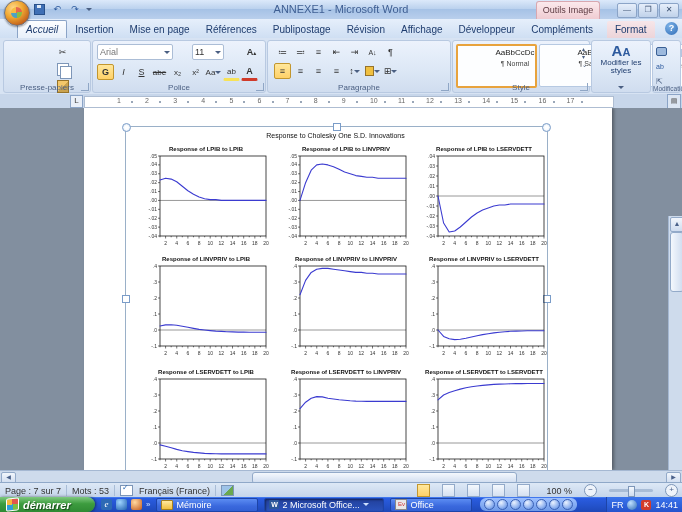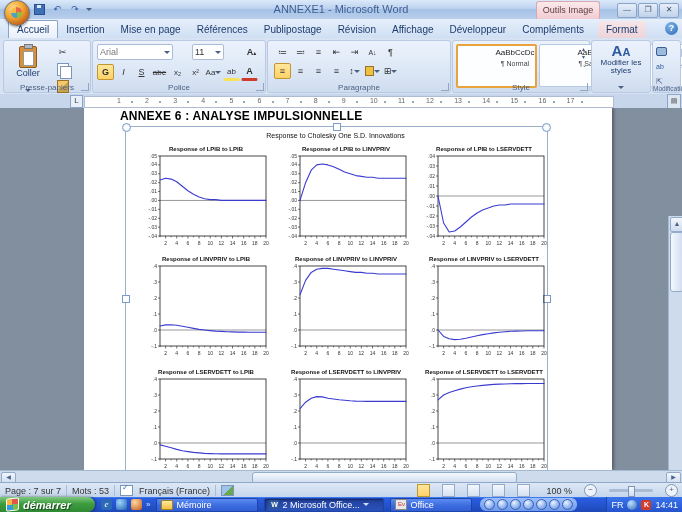--- a/index.html
+++ b/index.html
@@ -27,21 +27,21 @@
     font-size:9px;color:#5c3a42;text-align:center;line-height:16px;}
   .winbtns{right:3px;top:3px;display:flex;gap:1px;}
   .winbtn{width:18px;height:13px;background:linear-gradient(180deg,#e6eefa,#c0d2ea);
     border:1px solid #8ba4c7;border-radius:2px;font-size:8px;line-height:11px;
     text-align:center;color:#3a4f70;}
   
   #tabrow{left:0;top:19px;width:682px;height:19px;
     background:linear-gradient(180deg,#e6effb,#cfdff3);display:flex;align-items:flex-end;}
   .tab{height:17px;line-height:17px;padding:0 8px;font-size:10px;color:#1e3c6e;white-space:nowrap;}
   .tab.active{background:linear-gradient(180deg,#fdfeff,#e8f0fa);border:1px solid #8ba4c7;border-bottom:none;
-    border-radius:2px 2px 0 0;margin-left:8px;}
+    border-radius:2px 2px 0 0;margin-left:17px;font-style:italic;}
   .tab.ctx{background:linear-gradient(180deg,#f7e6e9,#ecd4d9);border-radius:2px 2px 0 0;margin-left:6px;}
   #help-btn{position:absolute;right:4px;top:22px;width:13px;height:13px;border-radius:50%;
     background:radial-gradient(circle at 35% 30%,#7db3e8,#2d6ab5);color:#fff;font-size:9px;
     text-align:center;line-height:13px;font-weight:bold;}
   
   #ribbon{left:0;top:38px;width:682px;height:56px;background:#d7e3f3;border-bottom:1px solid #93aac9;}
   .rgroup{position:absolute;top:2px;height:51px;border:1px solid #b8c9e1;border-radius:3px;
     background:linear-gradient(180deg,#ecf2fc 0%,#dde8f6 55%,#d0ddef 100%);}
   .rg-label{position:absolute;bottom:0px;left:0;right:0;text-align:center;font-size:8px;color:#4a5f82;}
   .dlg{position:absolute;right:1px;bottom:1px;width:7px;height:7px;border:1px solid #8fa6c5;
@@ -175,25 +175,20 @@
   <span class="tab">Affichage</span>
   <span class="tab">Développeur</span>
   <span class="tab">Compléments</span>
   <span class="tab ctx">Format</span>
 </div>
 <div id="help-btn">?</div>
 
 <div id="ribbon" class="abs">
 
   <div class="rgroup" style="left:3px;width:86px;">
-    <div class="abs" style="left:6px;top:3px;width:36px;text-align:center;">
-      <div class="clip-icon" style="margin:2px auto 0;"></div>
-      <div style="font-size:9px;color:#1e3c6e;">Coller</div>
-      <span class="tri-down"></span>
-    </div>
     <div class="abs" style="left:50px;top:3px;display:flex;flex-direction:column;gap:1px;">
       <span class="mini">✂</span>
       <span class="mini">
           <span class="copy-icon"></span>
         </span>
       <span class="mini">
           <span class="brush-icon"></span>
         </span>
     </div>
     <div class="rg-label">Presse-papiers</div>
@@ -347,21 +342,20 @@
       <span class="ruler-num" style="left: 453.5px;">16</span>
       <span class="ruler-dot" style="left: 467.5px;"></span>
       <span class="ruler-num" style="left: 481.6px;">17</span>
       <span class="ruler-dot" style="left: 495.6px;"></span>
     </div>
   <div id="ruler-toggle" class="abs">▤</div>
 </div>
 
 <div id="docarea" class="abs">
   <div id="page" class="abs">
-    <div id="doc-heading" class="abs">ANNEXE 6 : ANALYSE IMPULSIONNELLE</div>
     <div id="img-frame" class="abs"></div>
     <div class="handle-c" style="left:38px;top:15px;"></div>
     <div class="handle-c" style="left:458px;top:15px;"></div>
     <div class="handle-s" style="left:249px;top:15px;"></div>
     <div class="handle-s" style="left:38px;top:187px;"></div>
     <div class="handle-s" style="left:459px;top:187px;"></div>
     <div id="suptitle" class="abs">Response to Cholesky One S.D. Innovations</div>
     <div id="charts-grid">
         <div class="chart-cell" style="left: 56px; top: 38px;"><div class="chart-title">Response of LPIB to LPIB</div><svg width="132" height="97" style="overflow: visible;">
             <line x1="20" x2="126" y1="45.44444444444444" y2="45.44444444444444" stroke="#8c8c8c" stroke-width="0.9"></line>

